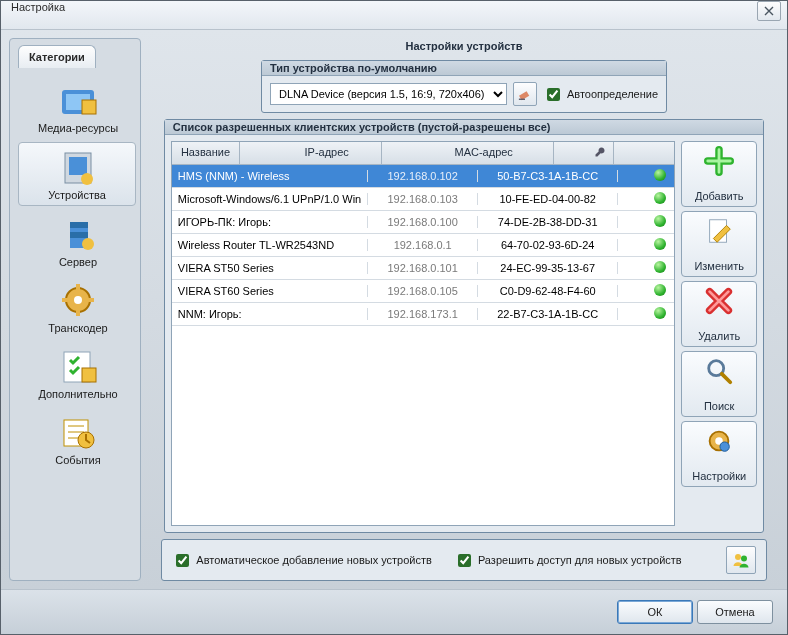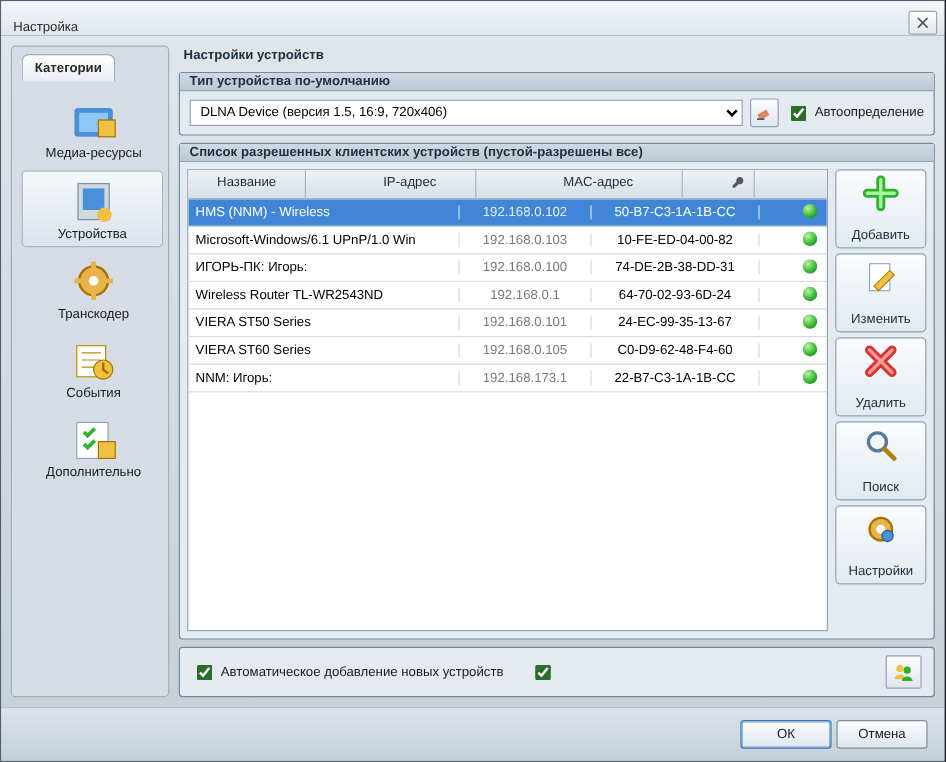--- a/index.html
+++ b/index.html
@@ -3,21 +3,21 @@
 <meta charset="utf-8">
 <style>
 html, body { margin:0; padding:0; background:#000; font-family:Tahoma, Arial, sans-serif; font-size:11px; }
 .window {
   width:788px; height:635px; box-sizing:border-box;
   background:linear-gradient(to bottom,#e7ecf0,#d2d9e0);
   border:1px solid #57606a; display:flex; flex-direction:column;
 }
 .titlebar {
   height:28px; background:linear-gradient(to bottom,#f3f6fa,#e1e7ee);
-  border-bottom:1px solid #b8c2cc; display:flex; align-items:flex-end;
+  border-bottom:1px solid #b8c2cc; display:flex; align-items:flex-start;
   padding:0 6px 0 10px; justify-content:space-between; color:#2a2a2a;
 }
 .titlebar .close {
   width:22px; height:18px; border:1px solid #9aa6b2; border-radius:2px;
   background:linear-gradient(to bottom,#fdfdfe,#e2e8ee);
   display:flex; align-items:center; justify-content:center; color:#4a5560; font-size:10px;
 }
 .body {
   flex:1; padding:8px; display:flex; gap:8px; background:linear-gradient(to bottom,#dfe5eb,#c8d0d8);
 }
@@ -28,21 +28,21 @@
 .tab {
   background:linear-gradient(to bottom,#fefefe,#e8edf2);
   border:1px solid #9fb0c0; border-bottom:none; border-radius:6px 6px 0 0;
   padding:5px 10px; font-weight:bold; color:#2a2a2a; align-self:flex-start; margin-left:4px;
 }
 .cat-list { flex:1; overflow:auto; padding-top:8px; display:flex; flex-direction:column; align-items:flex-end; gap:4px;}
 .cat-item { width:116px; text-align:center; padding:4px 0; border-radius:4px; color:#1a1a1a;}
 .cat-item.sel { background:linear-gradient(to bottom,#f5f8fb,#dbe3eb); border:1px solid #a8b6c3;}
 .cat-icon { width:48px; height:40px; margin:0 auto 2px; display:block;}
 .main {
-  flex:1; display:flex; flex-direction:column; gap:6px;
+  flex:1; display:flex; flex-direction:column; gap:6px;align-items:center;
 }
 .panel {
   border:1px solid #6f8aa3; border-radius:3px; background:#e4eaf0;
   display:flex; flex-direction:column;
 }
 .panel-title {
   background:linear-gradient(to bottom,#cfd9e3,#bcc9d5);
   border-bottom:1px solid #8fa4b7; padding:1px 8px; font-weight:bold; color:#233040;
 }
 .panel-body { padding:6px 8px; display:flex; align-items:center; gap:6px;}
@@ -122,47 +122,56 @@
           <div class="cat-item sel">
             <svg class="cat-icon" viewBox="0 0 44 40">
               <rect x="10" y="6" width="26" height="30" fill="#d0d8e0" stroke="#7a8fa3"></rect>
               <rect x="14" y="10" width="18" height="18" fill="#4a90d8"></rect>
               <circle cx="32" cy="32" r="6" fill="#f0c040"></circle>
             </svg>
             <div>Устройства</div>
           </div>
           <div class="cat-item">
             <svg class="cat-icon" viewBox="0 0 44 40">
+              <rect x="14" y="8" width="18" height="26" fill="#4a90d8"></rect>
+              <rect x="14" y="8" width="18" height="6" fill="#2a6ea8"></rect>
+              <rect x="14" y="18" width="18" height="6" fill="#2a6ea8"></rect>
+              <circle cx="32" cy="30" r="6" fill="#f0c040"></circle>
+            </svg>
+            <div>Сервер</div>
+          </div>
+          <div class="cat-item">
+            <svg class="cat-icon" viewBox="0 0 44 40">
               <circle cx="22" cy="20" r="12" fill="#e8b44a" stroke="#a87000" stroke-width="2"></circle>
               <circle cx="22" cy="20" r="4" fill="#fff"></circle>
               <g transform="translate(22 20)">
                 <rect x="-2" y="-16" width="4" height="6" fill="#e8b44a"></rect>
                 <rect x="-2" y="10" width="4" height="6" fill="#e8b44a"></rect>
                 <rect x="-16" y="-2" width="6" height="4" fill="#e8b44a"></rect>
                 <rect x="10" y="-2" width="6" height="4" fill="#e8b44a"></rect>
               </g>
             </svg>
             <div>Транскодер</div>
           </div>
           <div class="cat-item">
             <svg class="cat-icon" viewBox="0 0 44 40">
+              <rect x="8" y="6" width="26" height="30" fill="#fff" stroke="#8fa4b7"></rect>
+              <path d="M14 14l3 3 6-6M14 24l3 3 6-6" stroke="#2fb32f" stroke-width="3" fill="none"></path>
+              <rect x="26" y="22" width="14" height="14" fill="#f0c040" stroke="#a87000"></rect>
+            </svg>
+            <div>Дополнительно</div>
+          </div>
+          <div class="cat-item">
+            <svg class="cat-icon" viewBox="0 0 44 40">
               <rect x="8" y="8" width="24" height="26" fill="#fff" stroke="#c09000"></rect>
               <path d="M12 14h16M12 20h16M12 26h10" stroke="#c09000"></path>
               <circle cx="30" cy="28" r="8" fill="#f0c040" stroke="#a87000"></circle>
               <path d="M30 22v6l4 3" stroke="#a87000" stroke-width="2" fill="none"></path>
             </svg>
             <div>События</div>
-          </div>
-          <div class="cat-item">
-            <svg class="cat-icon" viewBox="0 0 44 40">
-              <rect x="8" y="6" width="26" height="30" fill="#fff" stroke="#8fa4b7"></rect>
-              <path d="M14 14l3 3 6-6M14 24l3 3 6-6" stroke="#2fb32f" stroke-width="3" fill="none"></path>
-              <rect x="26" y="22" width="14" height="14" fill="#f0c040" stroke="#a87000"></rect>
-            </svg>
-            <div>Дополнительно</div>
           </div>
         </div>
     </div>
 
     <div class="main">
       <div style="font-weight:bold;color:#233040;padding:2px 4px;">Настройки устройств</div>
 
       <div class="panel">
         <div class="panel-title">Тип устройства по-умолчанию</div>
         <div class="panel-body">
@@ -288,20 +297,21 @@
         </div>
       </div>
 
       <div class="bottom-opts">
         <label class="chk">
           <input type="checkbox" checked="" style="">
           <span>Автоматическое добавление новых устройств</span>
         </label>
         <label class="chk">
           <input type="checkbox" checked="" style="">
+          <span>Разрешить доступ для новых устройств</span>
         </label>
         <div class="spacer"></div>
         <div class="iconbtn" style="width:28px;height:26px;">
           <svg width="18" height="18" viewBox="0 0 24 24">
               <circle cx="8" cy="8" r="4" fill="#f0c040"></circle>
               <circle cx="16" cy="10" r="4" fill="#2fb32f"></circle>
               <path d="M2 20c0-3 3-5 6-5s6 2 6 5" fill="#f0c040"></path>
               <path d="M10 22c0-3 3-5 6-5s6 2 6 5" fill="#2fb32f"></path>
             </svg>
         </div>

